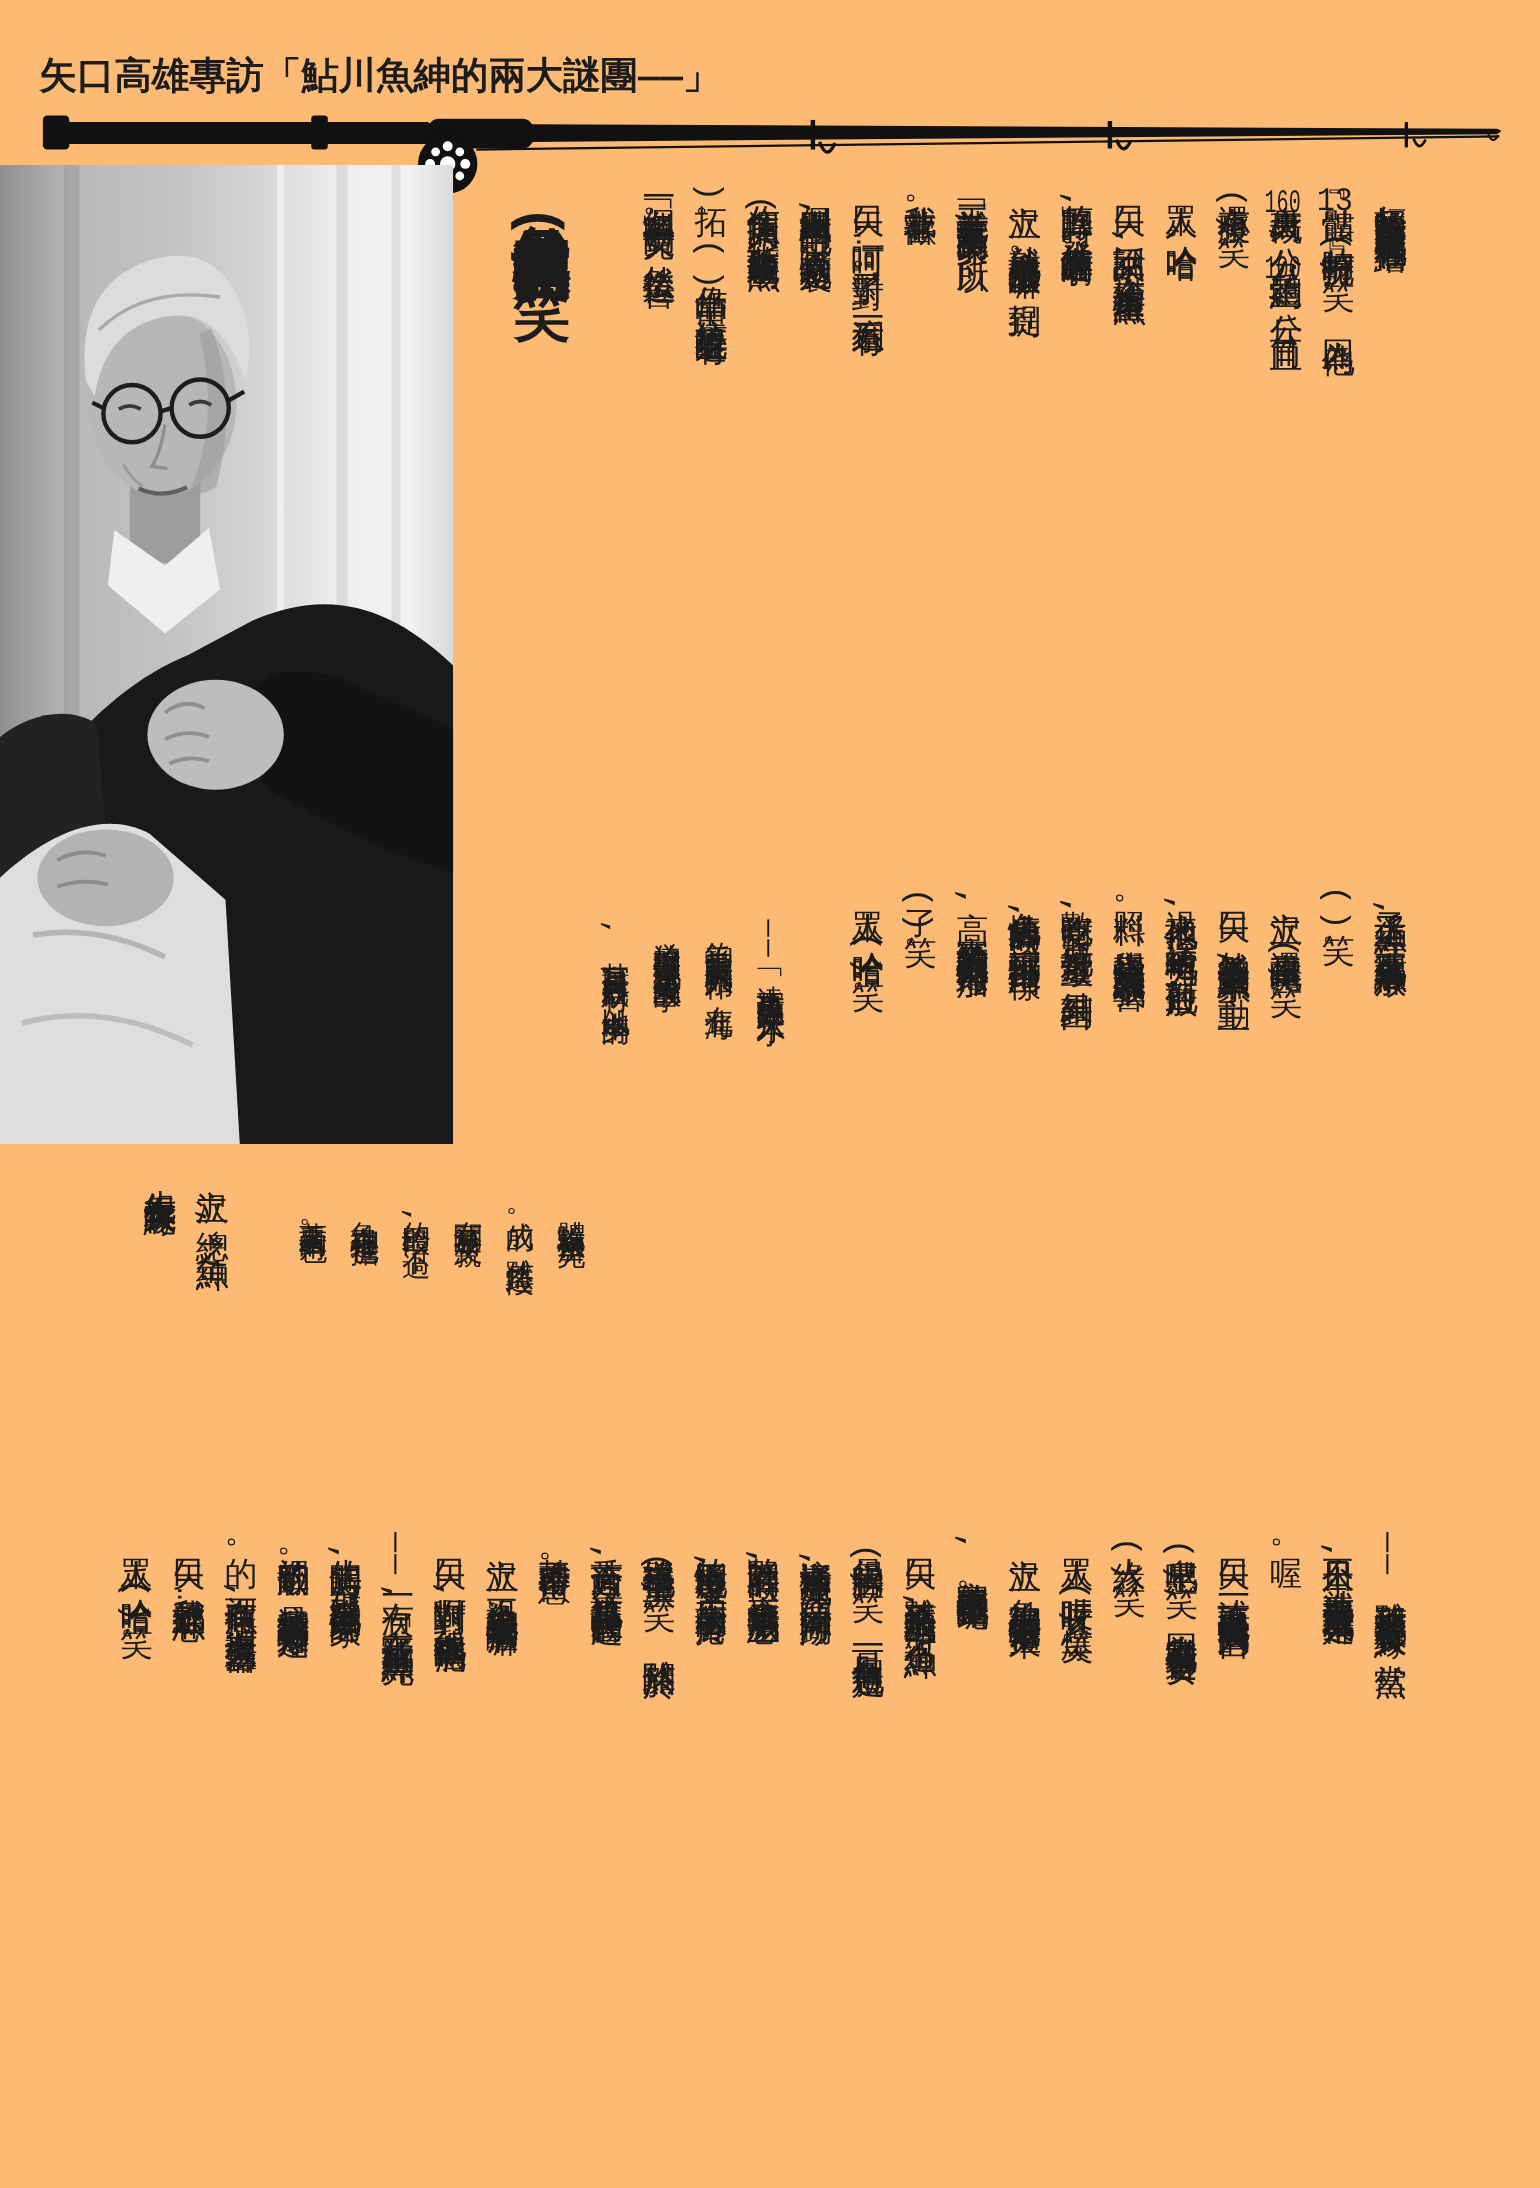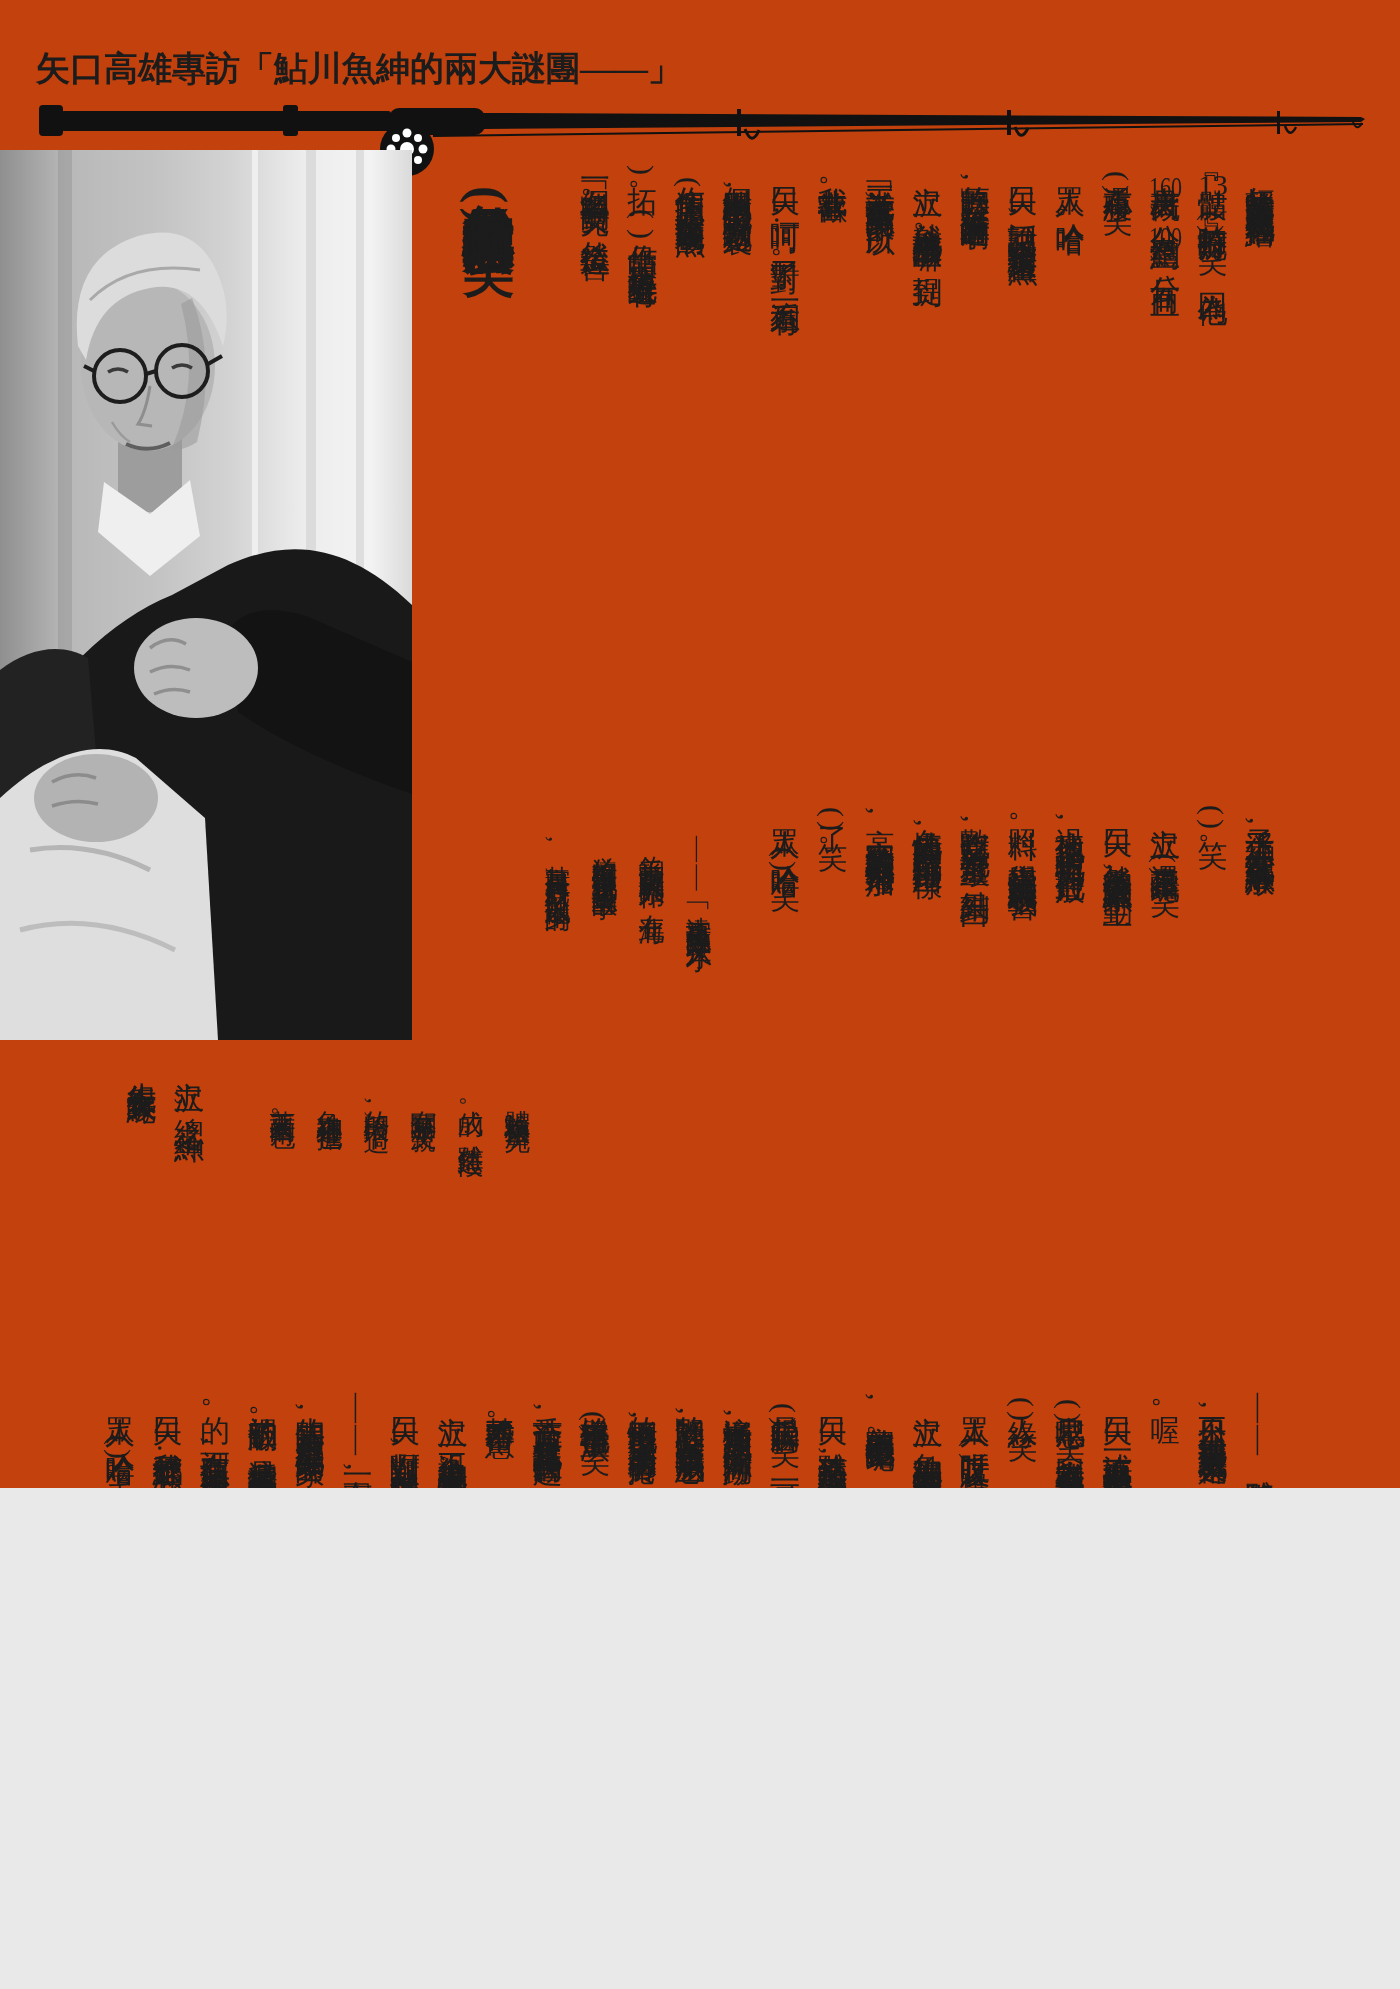--- a/index.html
+++ b/index.html
@@ -1,19 +1,19 @@
 <!DOCTYPE html>
 <html><head>
 <meta charset="utf-8">
 <style>
   html,body{margin:0;padding:0;background:#e9e9e9;}
   #page{
-    position:relative;width:1400px;height:1488px;margin:0 auto;
-    background:#c2410c;color:#1c1c1c;overflow:hidden;
-    font-family:Liberation Serif, serif;
+    position:relative;width:1400px;height:1989px;margin:0 auto;
+    background:#fdba74;color:#1c1c1c;overflow:hidden;
+    font-family:Liberation Mono, monospace;
   }
   .htitle{
     position:absolute;left:36px;top:46px;
     font-size:34px;font-weight:700;letter-spacing:0px;white-space:nowrap;
   }
   .rod{position:absolute;left:35px;top:92px;}
   .photo{position:absolute;left:0px;top:150px;}
   .vtext{
     position:absolute;writing-mode:vertical-rl;text-orientation:mixed;
   }

